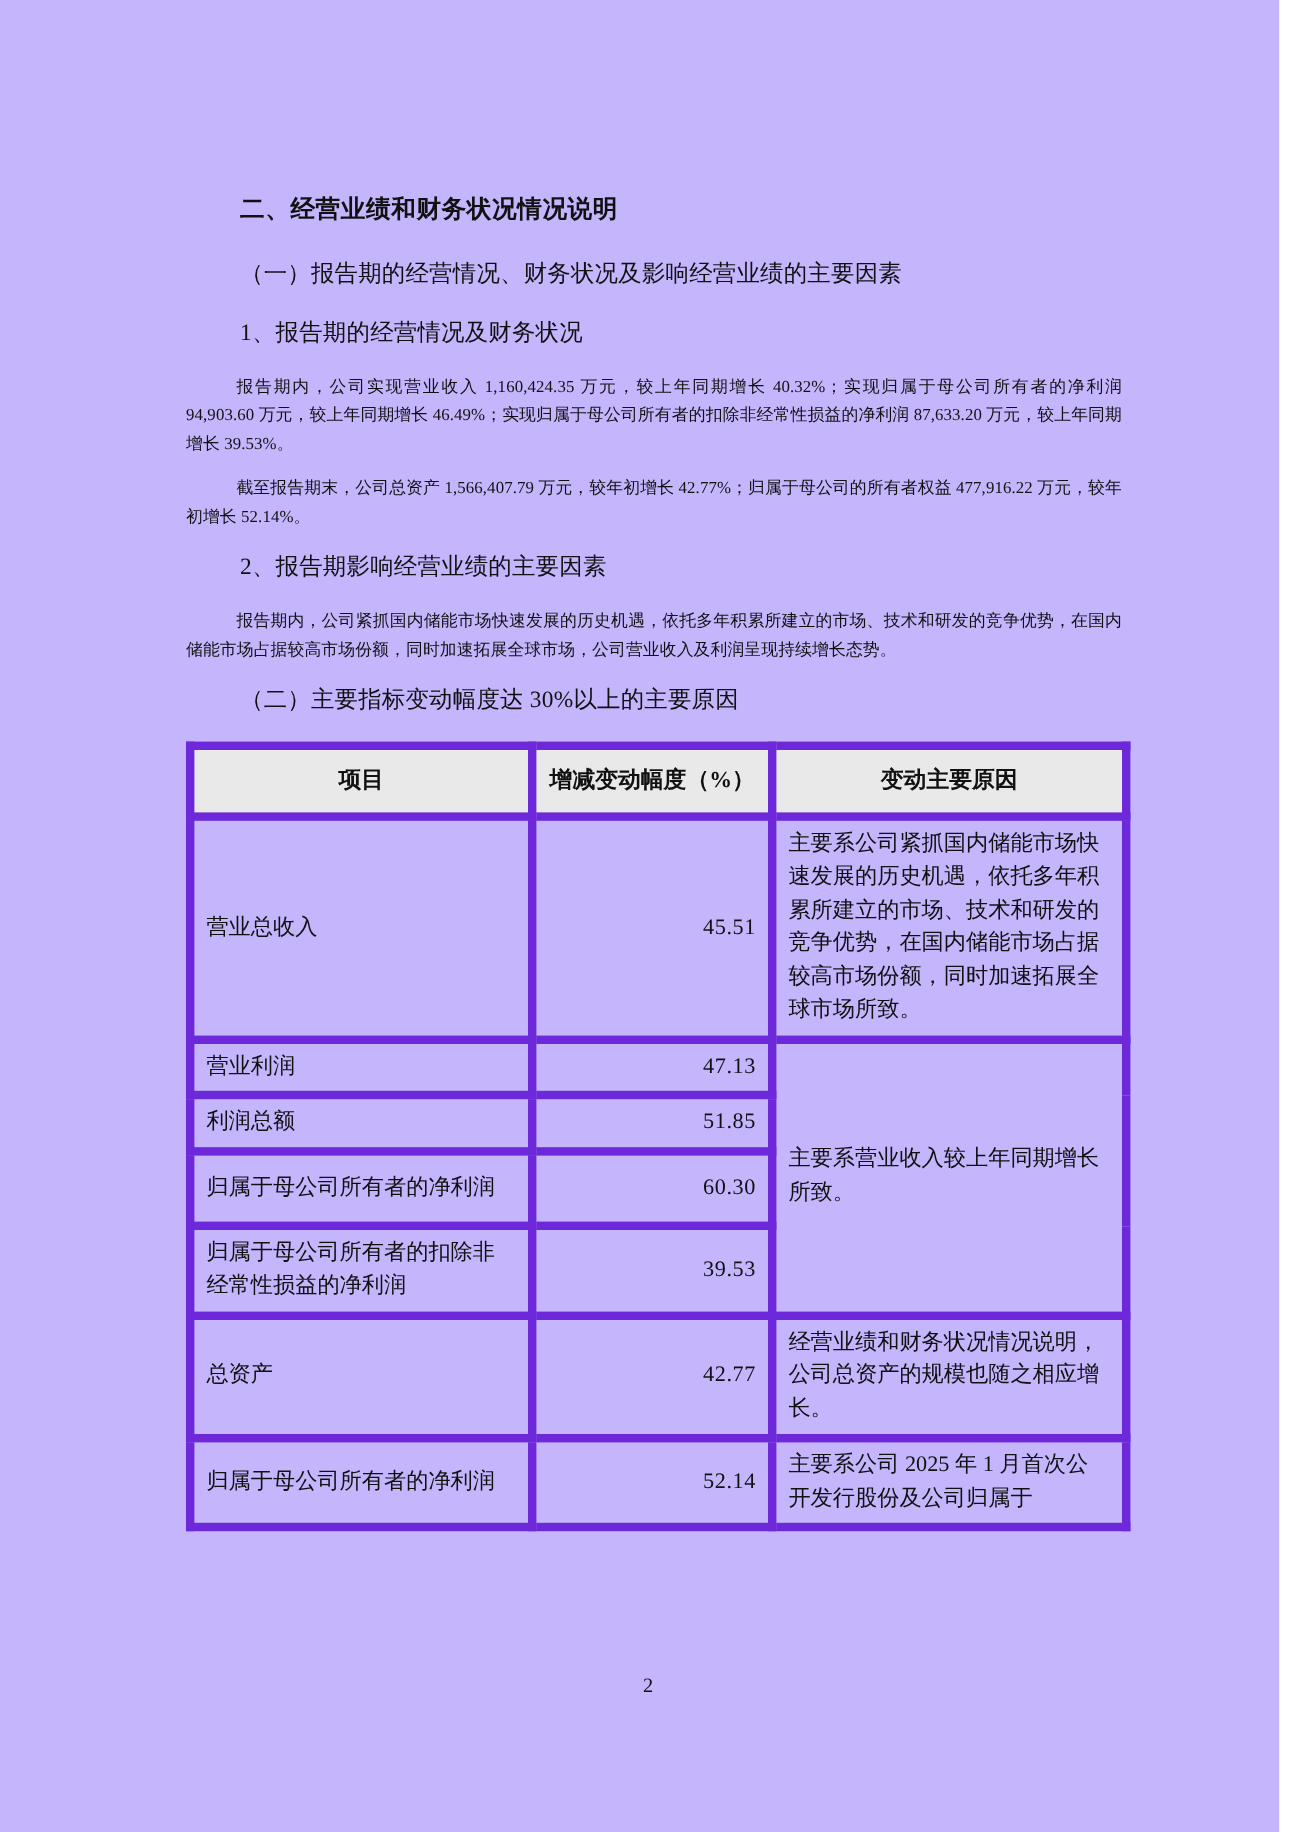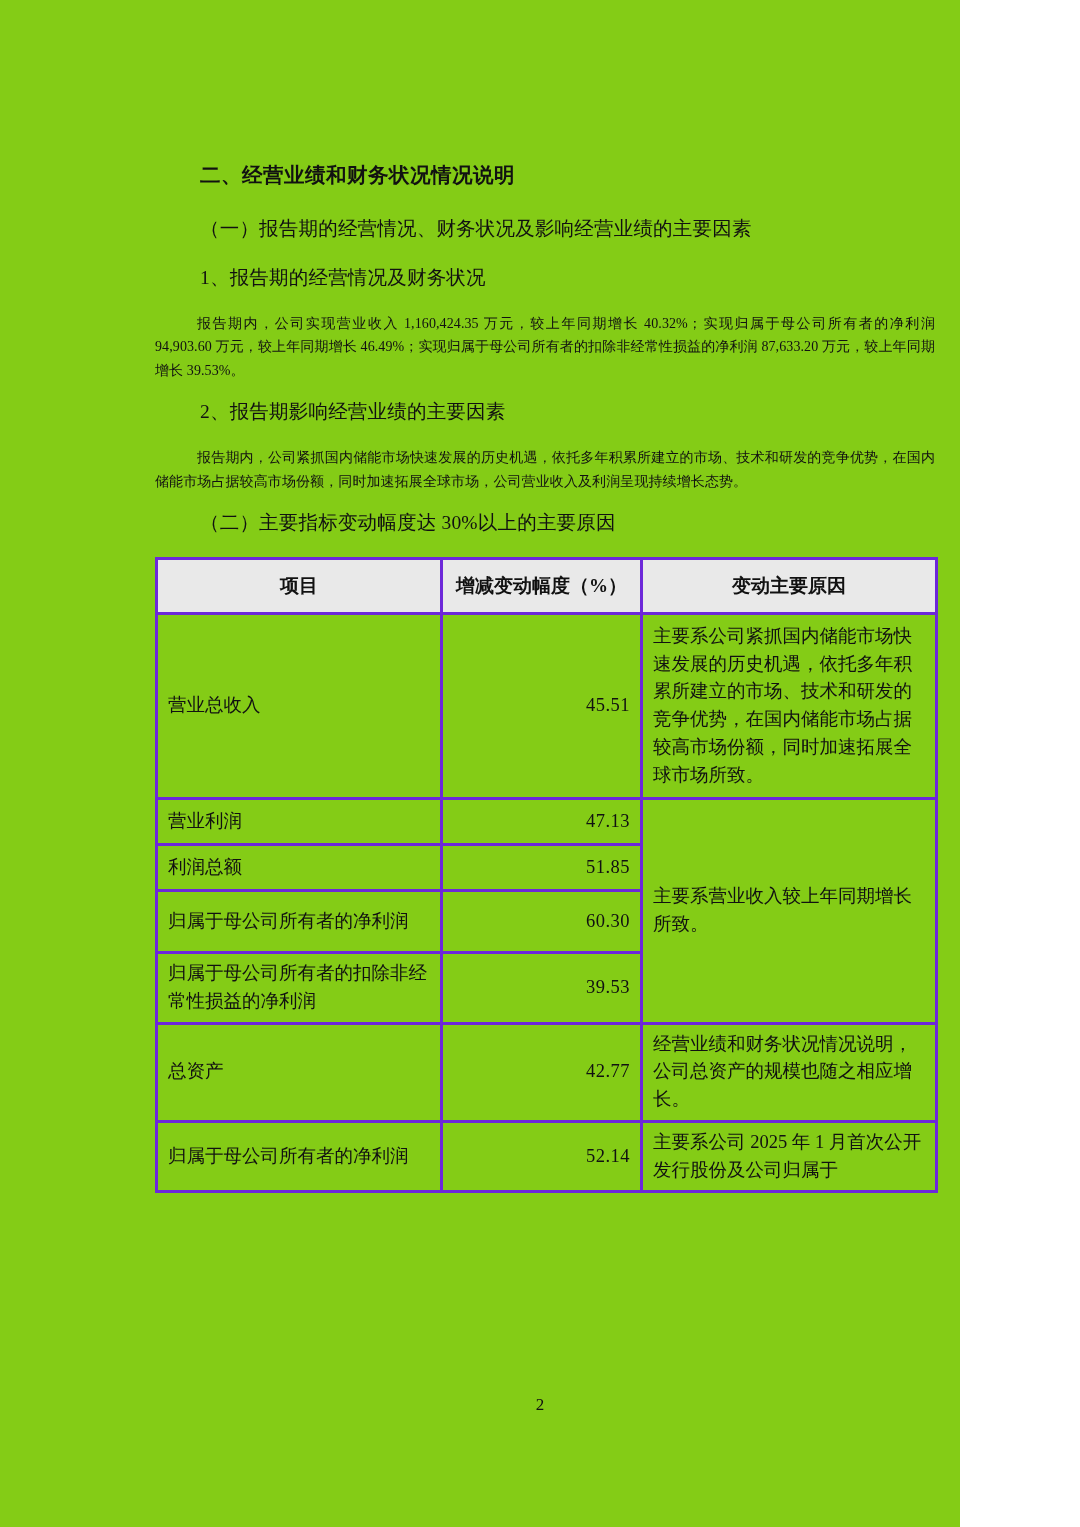--- a/index.html
+++ b/index.html
@@ -11,23 +11,23 @@
     width: 1080px;
     height: 1527px;
     font-family: "Liberation Serif", "DejaVu Serif", serif;
     color: #111111;
     position: relative;
     overflow: hidden;
   }
   .page {
     position: absolute;
     left: 0; top: 0;
-    width: 960px;
+    width: 1066px;
     height: 1527px;
-    background: #84cc16;
+    background: #c4b5fd;
     text-decoration: underline;
   }
   .content {
     position: absolute;
     left: 155px;
     top: 160px;
     width: 780px;
   }
   .h2 {
     font-weight: bold;
@@ -57,21 +57,21 @@
     text-indent: 42px;
     letter-spacing: 0.1px;
   }
   table.main {
     border-collapse: collapse;
     width: 780px;
     margin-top: 14px;
     table-layout: fixed;
   }
   table.main td, table.main th {
-    border: 3px solid #6d28d9;
+    border: 7px solid #6d28d9;
     padding: 6px 10px;
     font-size: 18.5px;
     line-height: 1.5;
     vertical-align: middle;
     font-weight: normal;
   }
   table.main th {
     background: #e9e9e9;
     text-align: center;
     font-weight: bold;
@@ -117,20 +117,21 @@
   <div class="content">
 
     <div class="h2">二、经营业绩和财务状况情况说明</div>
 
     <div class="para indent">（一）报告期的经营情况、财务状况及影响经营业绩的主要因素</div>
 
     <div class="para indent">1、报告期的经营情况及财务状况</div>
 
     <div class="bodytext">报告期内，公司实现营业收入 1,160,424.35 万元，较上年同期增长 40.32%；实现归属于母公司所有者的净利润 94,903.60 万元，较上年同期增长 46.49%；实现归属于母公司所有者的扣除非经常性损益的净利润 87,633.20 万元，较上年同期增长 39.53%。</div>
 
+    <div class="bodytext">截至报告期末，公司总资产 1,566,407.79 万元，较年初增长 42.77%；归属于母公司的所有者权益 477,916.22 万元，较年初增长 52.14%。</div>
 
     <div class="para indent">2、报告期影响经营业绩的主要因素</div>
 
     <div class="bodytext">报告期内，公司紧抓国内储能市场快速发展的历史机遇，依托多年积累所建立的市场、技术和研发的竞争优势，在国内储能市场占据较高市场份额，同时加速拓展全球市场，公司营业收入及利润呈现持续增长态势。</div>
 
     <div class="para indent">（二）主要指标变动幅度达 30%以上的主要原因</div>
 
     <table class="main">
       <colgroup>
         <col class="col-item">

